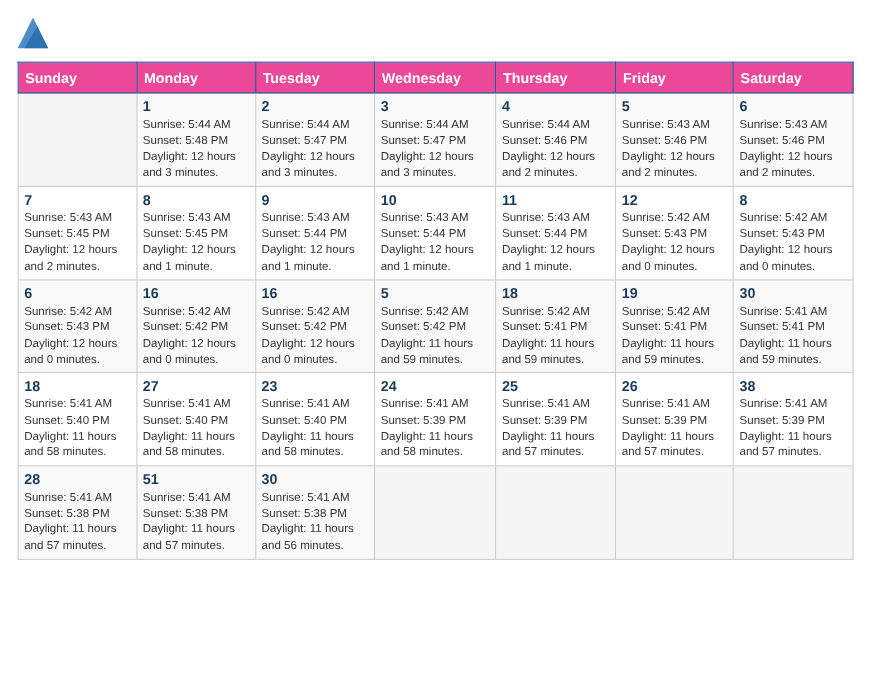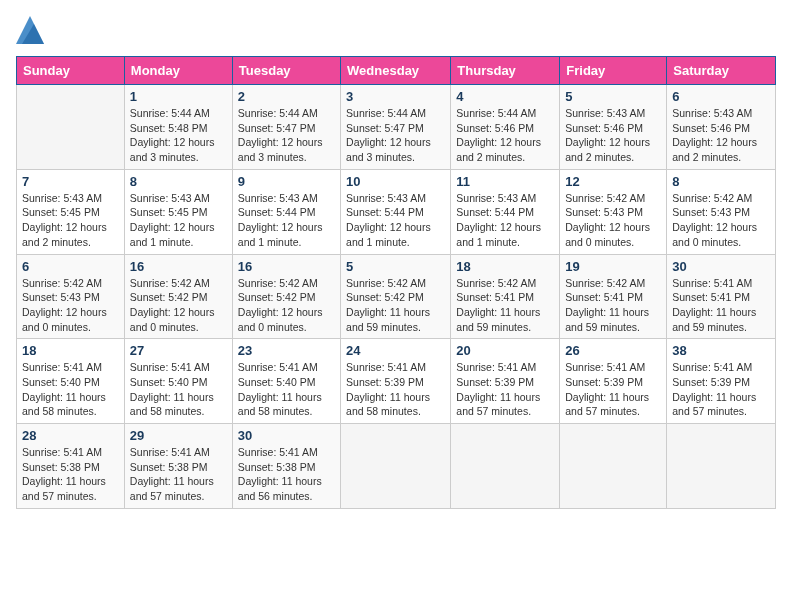--- a/index.html
+++ b/index.html
@@ -296,21 +296,21 @@
 and 58 minutes.</div>
         </td>
         <td>
           <span class="day-number">24</span>
           <div class="day-info" style="white-space: pre-line;">Sunrise: 5:41 AM
 Sunset: 5:39 PM
 Daylight: 11 hours
 and 58 minutes.</div>
         </td>
         <td>
-          <span class="day-number">20</span>
+          <span class="day-number">25</span>
           <div class="day-info" style="white-space: pre-line;">Sunrise: 5:41 AM
 Sunset: 5:39 PM
 Daylight: 11 hours
 and 57 minutes.</div>
         </td>
         <td>
           <span class="day-number">26</span>
           <div class="day-info" style="white-space: pre-line;">Sunrise: 5:41 AM
 Sunset: 5:39 PM
 Daylight: 11 hours
@@ -326,21 +326,21 @@
       </tr>
       <tr>
         <td>
           <span class="day-number">28</span>
           <div class="day-info" style="white-space: pre-line;">Sunrise: 5:41 AM
 Sunset: 5:38 PM
 Daylight: 11 hours
 and 57 minutes.</div>
         </td>
         <td>
-          <span class="day-number">29</span>
+          <span class="day-number">51</span>
           <div class="day-info" style="white-space: pre-line;">Sunrise: 5:41 AM
 Sunset: 5:38 PM
 Daylight: 11 hours
 and 57 minutes.</div>
         </td>
         <td>
           <span class="day-number">30</span>
           <div class="day-info" style="white-space: pre-line;">Sunrise: 5:41 AM
 Sunset: 5:38 PM
 Daylight: 11 hours

